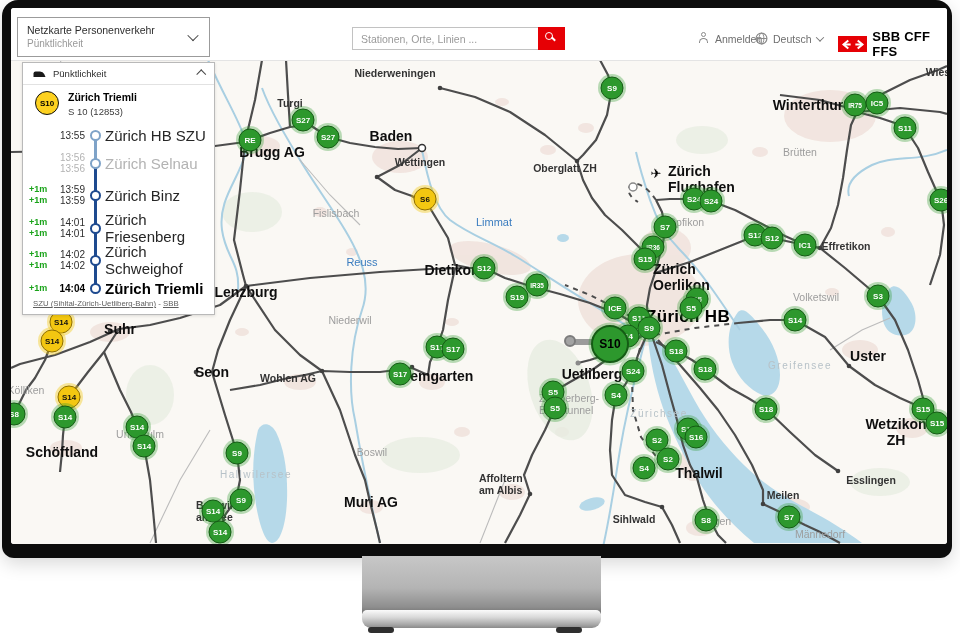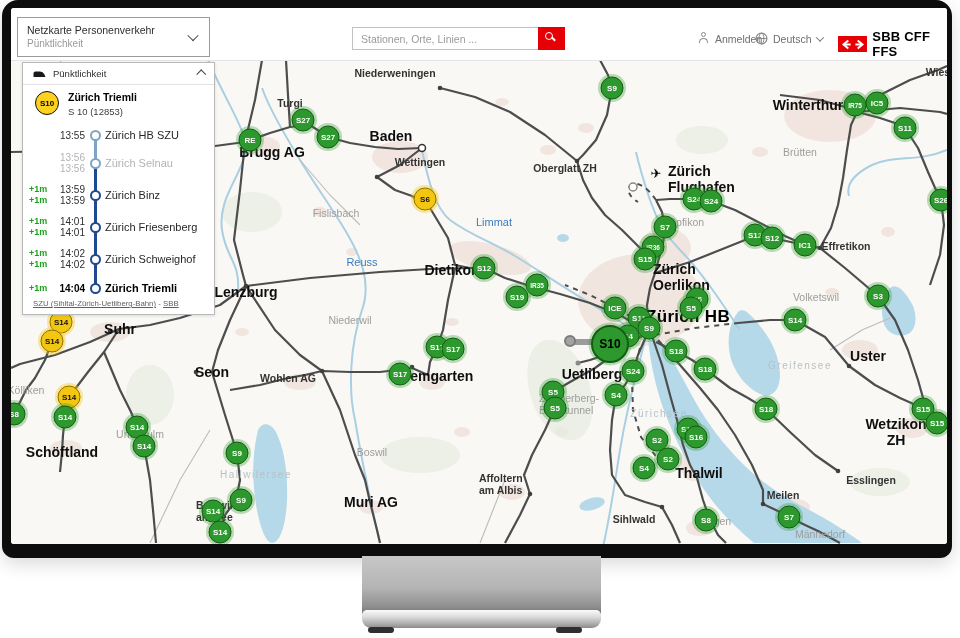--- a/index.html
+++ b/index.html
@@ -62,21 +62,21 @@
   .t-sub{font-size:9.5px;color:#3c3c3c;margin-top:3px;}
   .stops{position:absolute;left:0;top:60px;width:100%;}
   .tl{position:absolute;left:71px;width:2.5px;}
   .tl.light{background:#7fa3c8;}
   .tl.dark{background:#1e4a8f;}
   .srow{display:grid;grid-template-columns:24px 34px 16px 1fr;align-items:center;padding-left:6px;position:relative;}
   .c-del{font-size:9px;font-weight:bold;color:#1aa31a;text-align:left;line-height:11px;}
   .c-time{font-size:10px;color:#2e2e2e;text-align:right;line-height:11px;padding-right:2px;}
   .c-node{display:flex;justify-content:center;}
   .node{width:7px;height:7px;border-radius:50%;background:#fff;border:2px solid #1e4a8f;box-sizing:content-box;position:relative;z-index:2;}
-  .c-name{font-size:11px;color:#262626;padding-left:2px;}
+  .c-name{font-size:15px;color:#262626;padding-left:2px;}
   .srow.state-start .node,.srow.state-passed .node{border-color:#7fa3c8;}
   .srow.state-passed .c-time,.srow.state-passed .c-name{color:#b3b3b3;}
   .srow.state-terminal .c-name,.srow.state-terminal .c-time{font-weight:bold;color:#000;}
   .panel-foot{position:absolute;left:10px;bottom:6px;font-size:7.8px;color:#5f5f5f;}
   .panel-foot a{color:#5f5f5f;text-decoration:underline;cursor:pointer;}
 
   
   .map{position:absolute;left:0;top:52px;width:936px;height:484px;background:#faf8f4;overflow:hidden;}
   .map svg{position:absolute;left:0;top:0;}
   #labels,#badges{position:absolute;left:0;top:0;width:100%;height:100%;}

